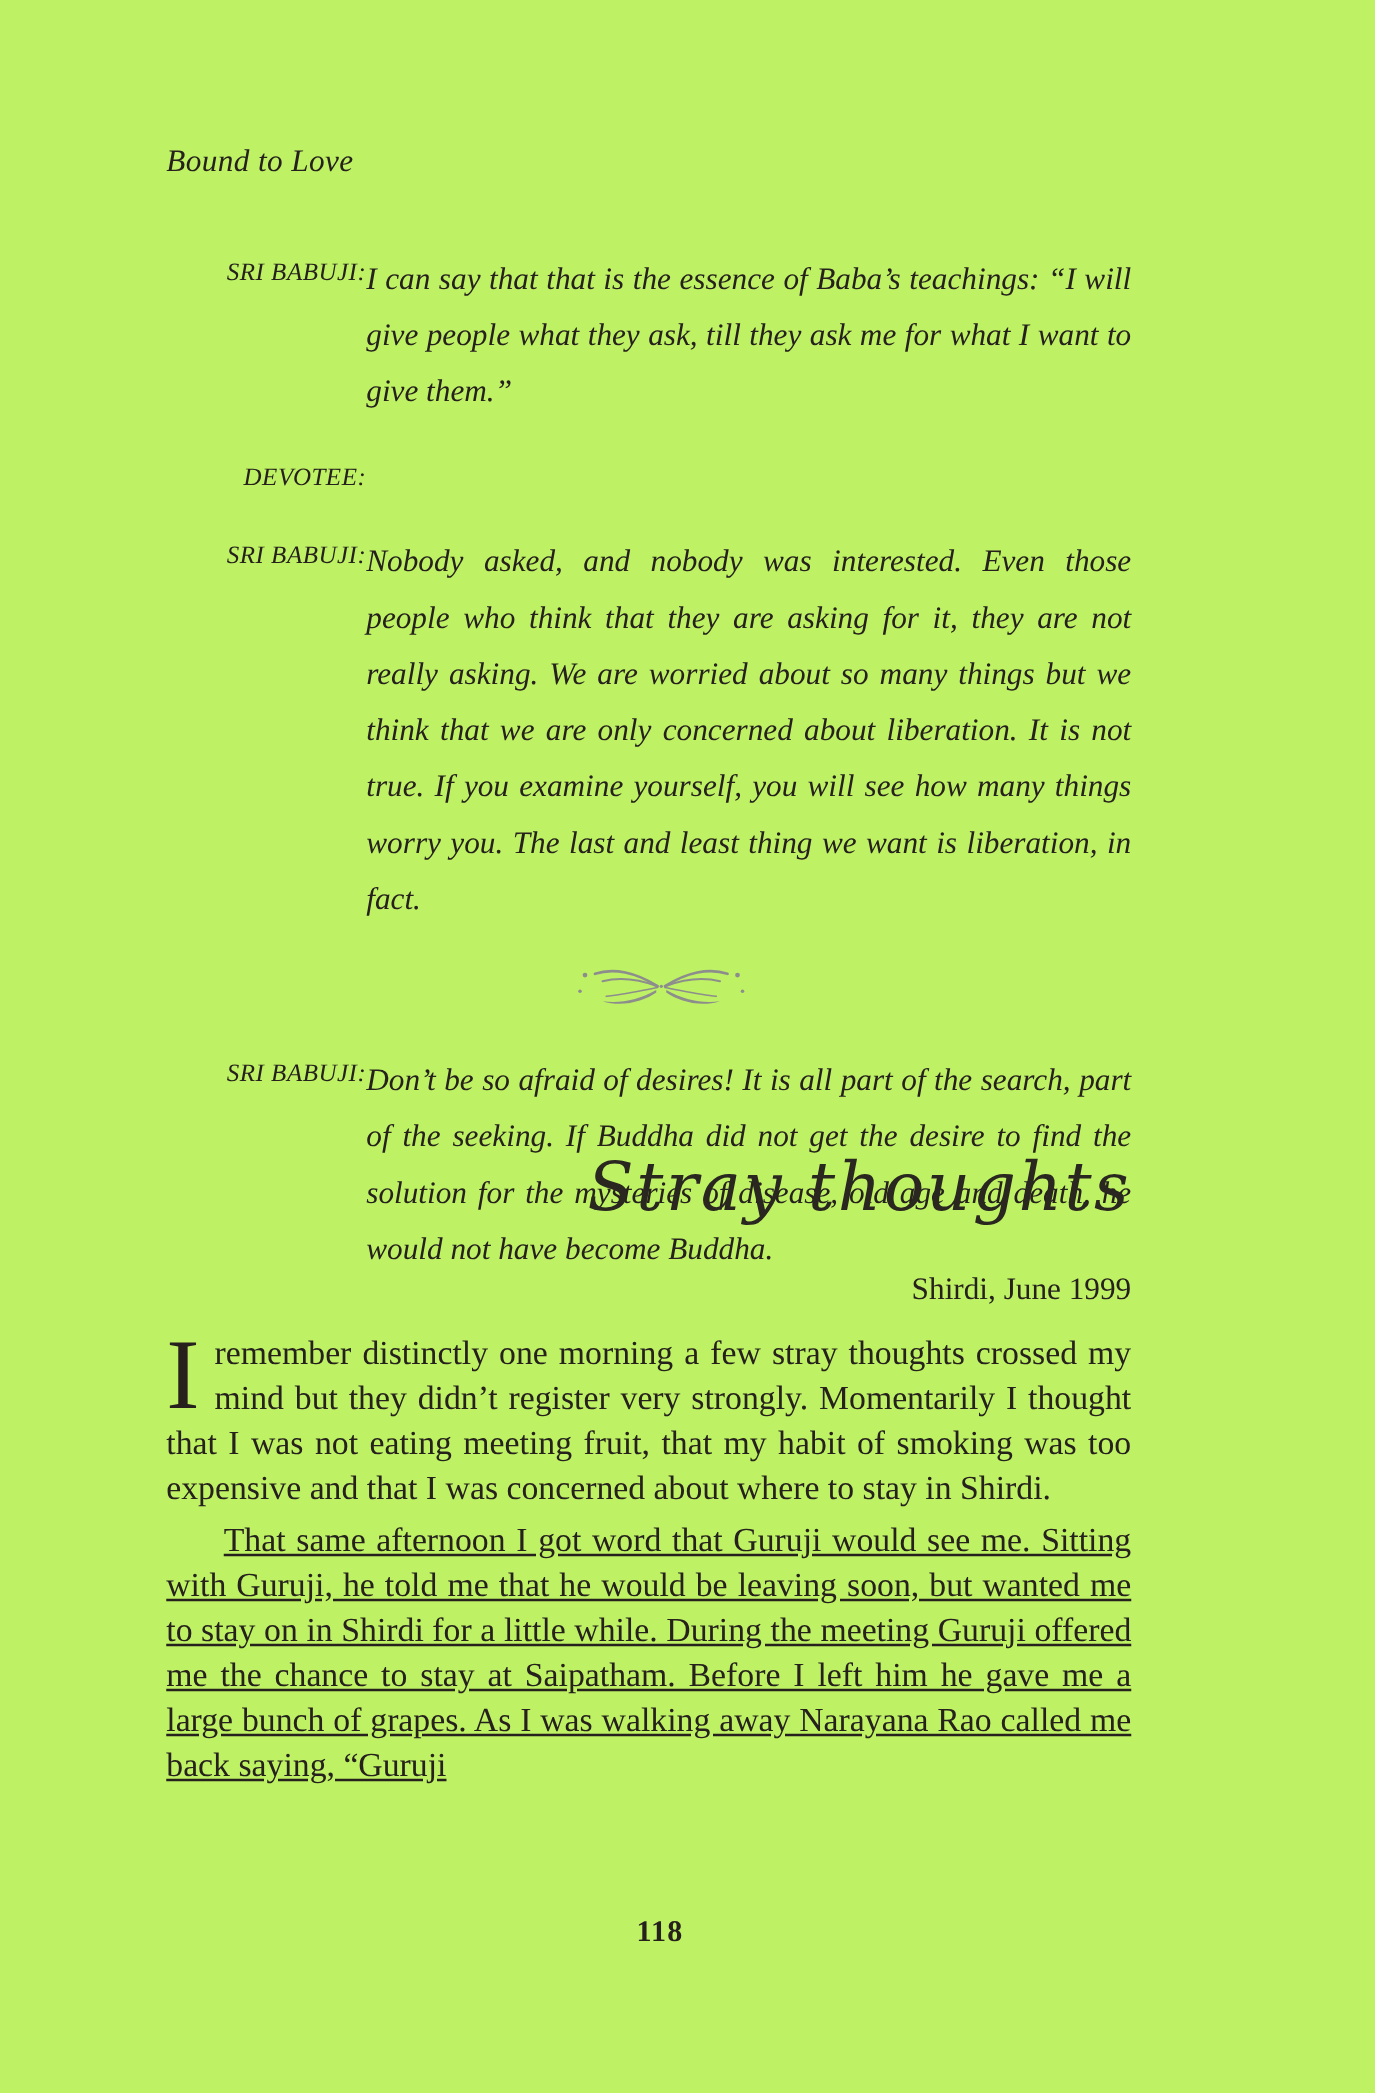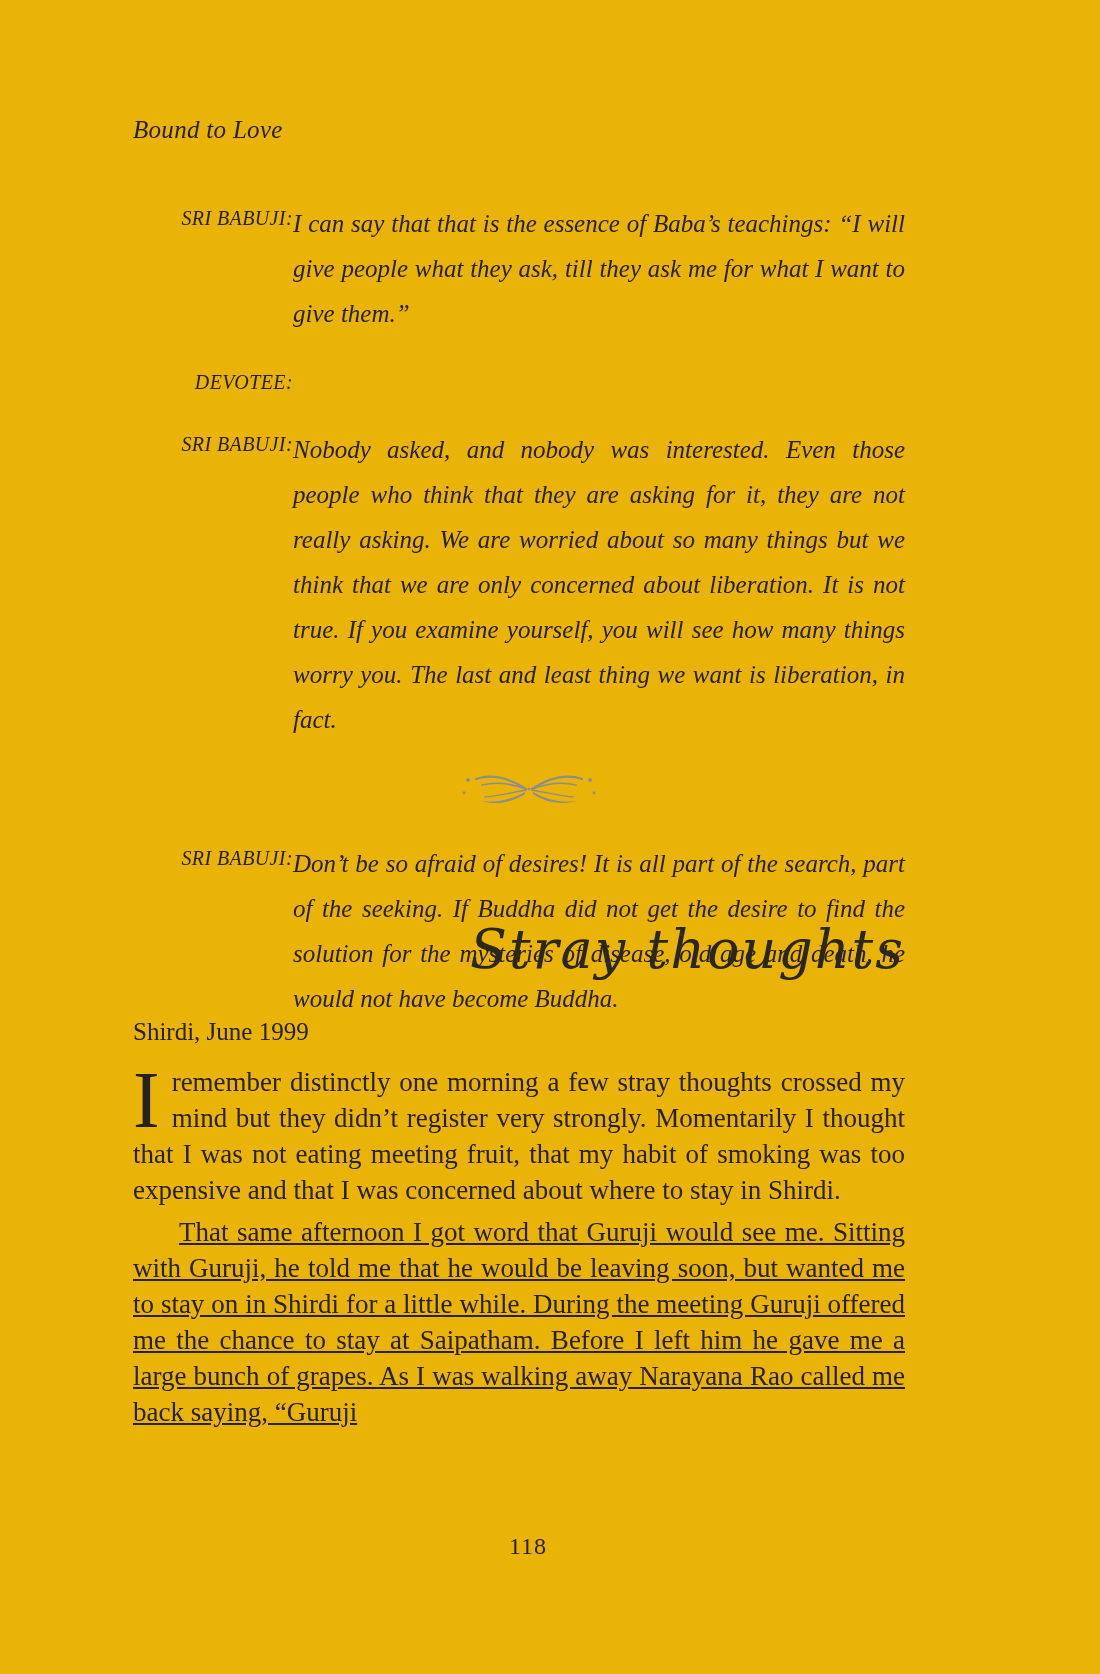--- a/index.html
+++ b/index.html
@@ -1,20 +1,20 @@
 <!DOCTYPE html>
 <html><head>
 <meta charset="utf-8">
 <style>
   html, body { margin: 0; padding: 0; background: #ffffff; }
   .page {
     position: relative;
     width: 1100px;
     height: 1674px;
-    background: #eab308;
+    background: #bef264;
     color: #26211d;
     font-family: "Liberation Serif", serif;
     overflow: hidden;
   }
   .running-header {
     position: absolute;
     left: 133px;
     top: 116px;
     font-style: italic;
     font-size: 25px;
@@ -60,21 +60,21 @@
     font-weight: 400;
     font-size: 54px;
     letter-spacing: 2px;
     color: #2a2620;
   }
   .dateline {
     position: absolute;
     left: 133px;
     top: 1018px;
     width: 772px;
-    text-align: left;
+    text-align: right;
     font-size: 25px;
   }
   .body-text {
     position: absolute;
     left: 133px;
     top: 1064px;
     width: 772px;
   }
   .para {
     margin: 0;
@@ -94,20 +94,21 @@
     text-decoration: underline;
   }
   .page-number {
     position: absolute;
     left: 0;
     top: 1533px;
     width: 1056px;
     text-align: center;
     font-size: 24px;
     letter-spacing: 1px;
+    font-weight: bold;
   }
 </style>
 </head>
 <body>
 
 <div class="page">
 
   <div class="running-header">Bound to Love</div>
 
   <div class="dialogue-flow">

